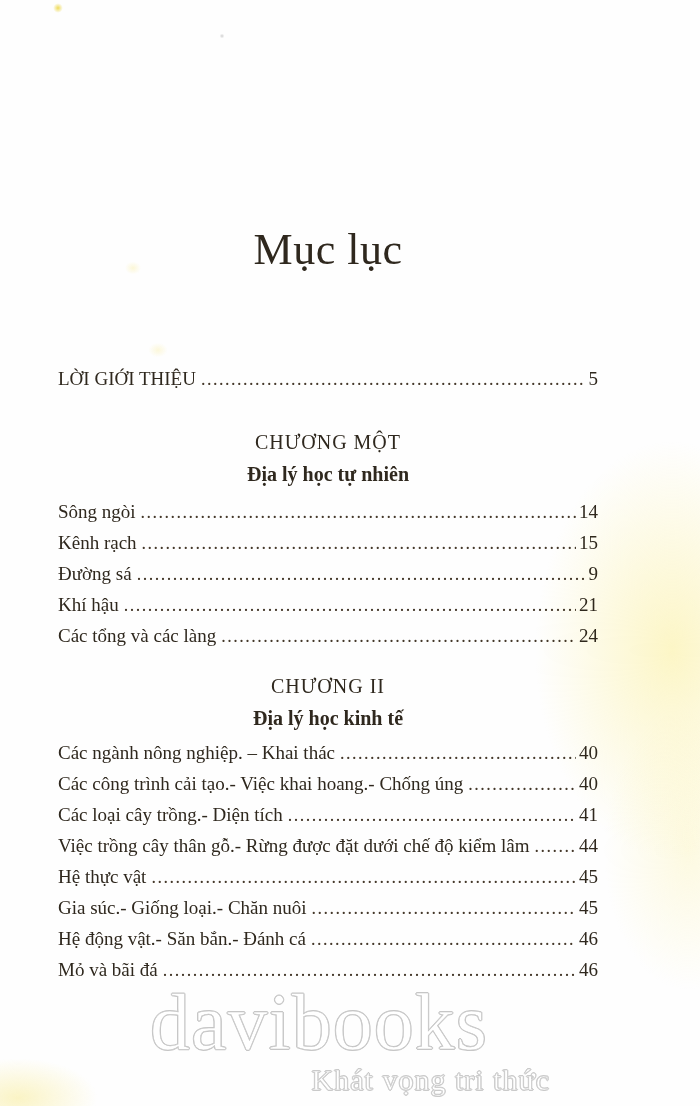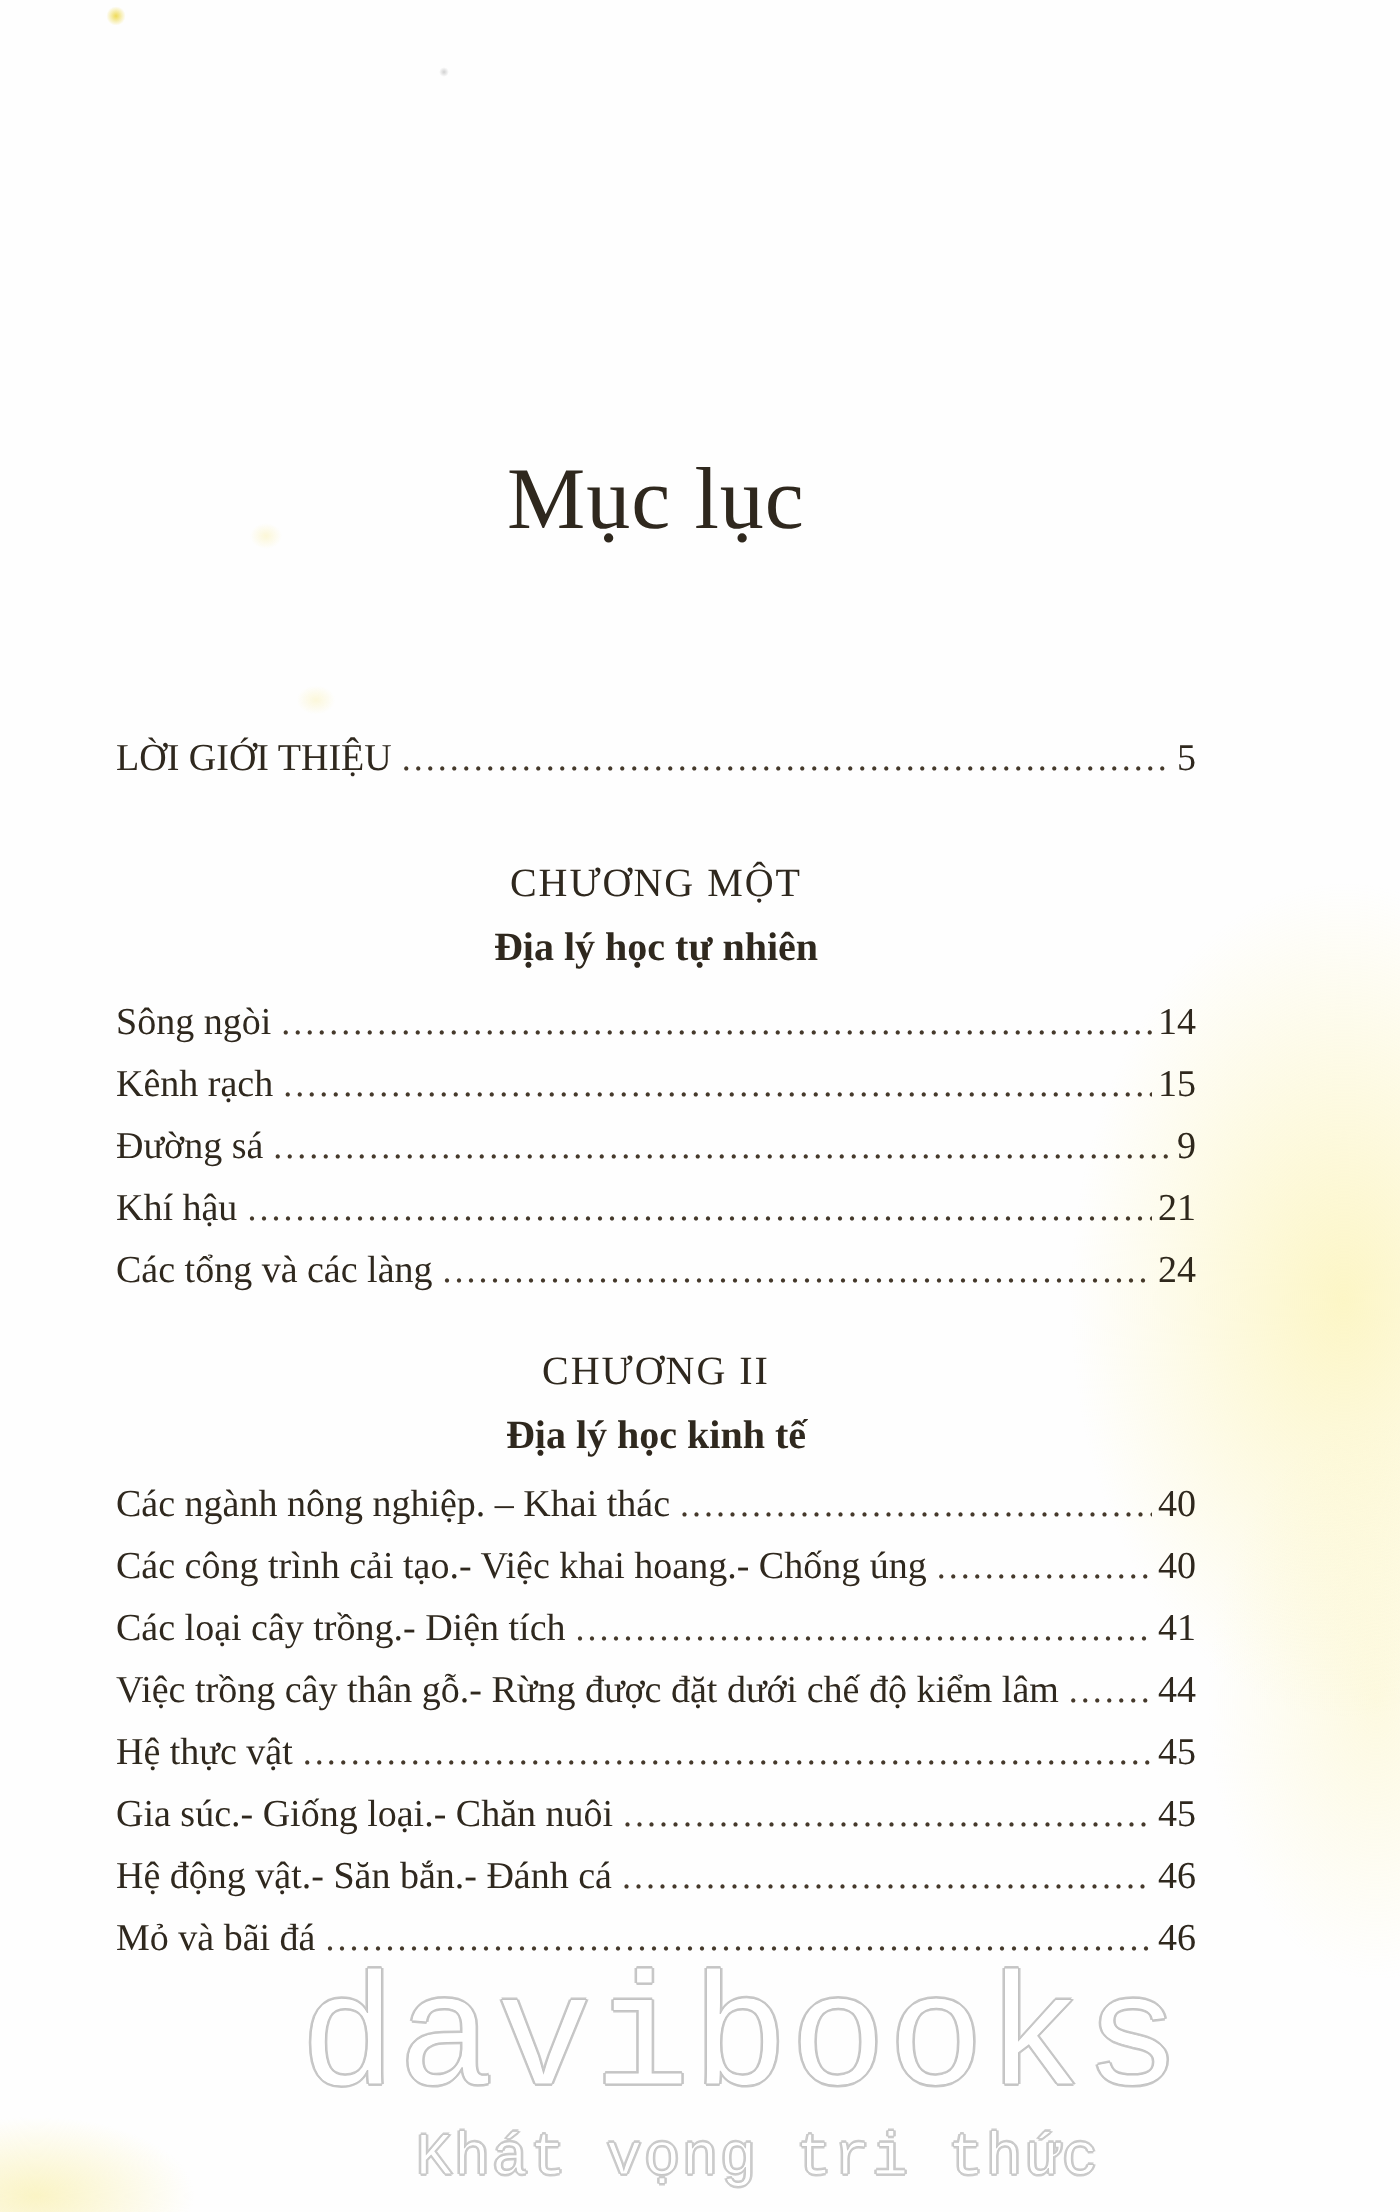--- a/index.html
+++ b/index.html
@@ -98,21 +98,21 @@
     margin-top: 4px;
   }
   .entries { margin-top: 8px; }
   .chapter-1 .entries { margin-top: 5px; }
   
   .watermark {
     position: absolute;
     inset: 0;
     pointer-events: none;
     z-index: 10;
-    font-family: Liberation Mono, monospace;
+    font-family: Liberation Serif, serif;
   }
   .wm-brand {
     position: absolute;
     left: 150px;
     top: 986px;
     font-size: 80px;
     line-height: 72px;
     letter-spacing: 1px;
     color: #ffffff;
     -webkit-text-stroke: 0.5px #c2c2c2;

